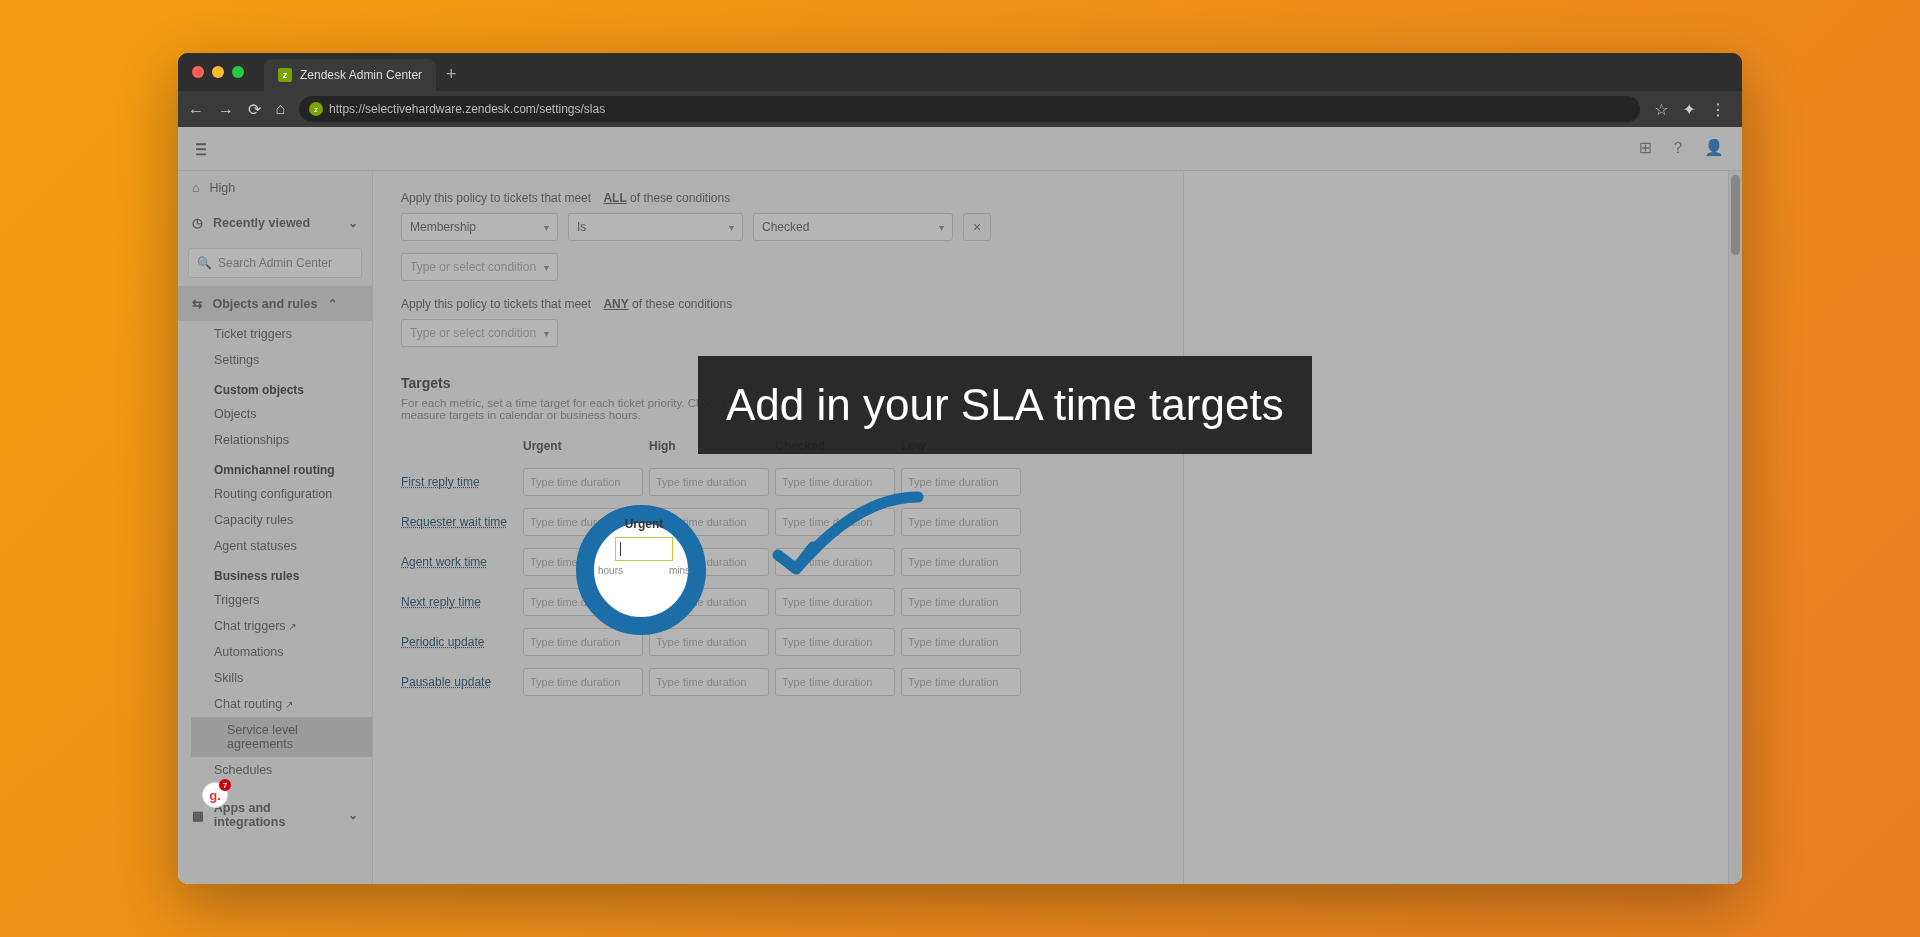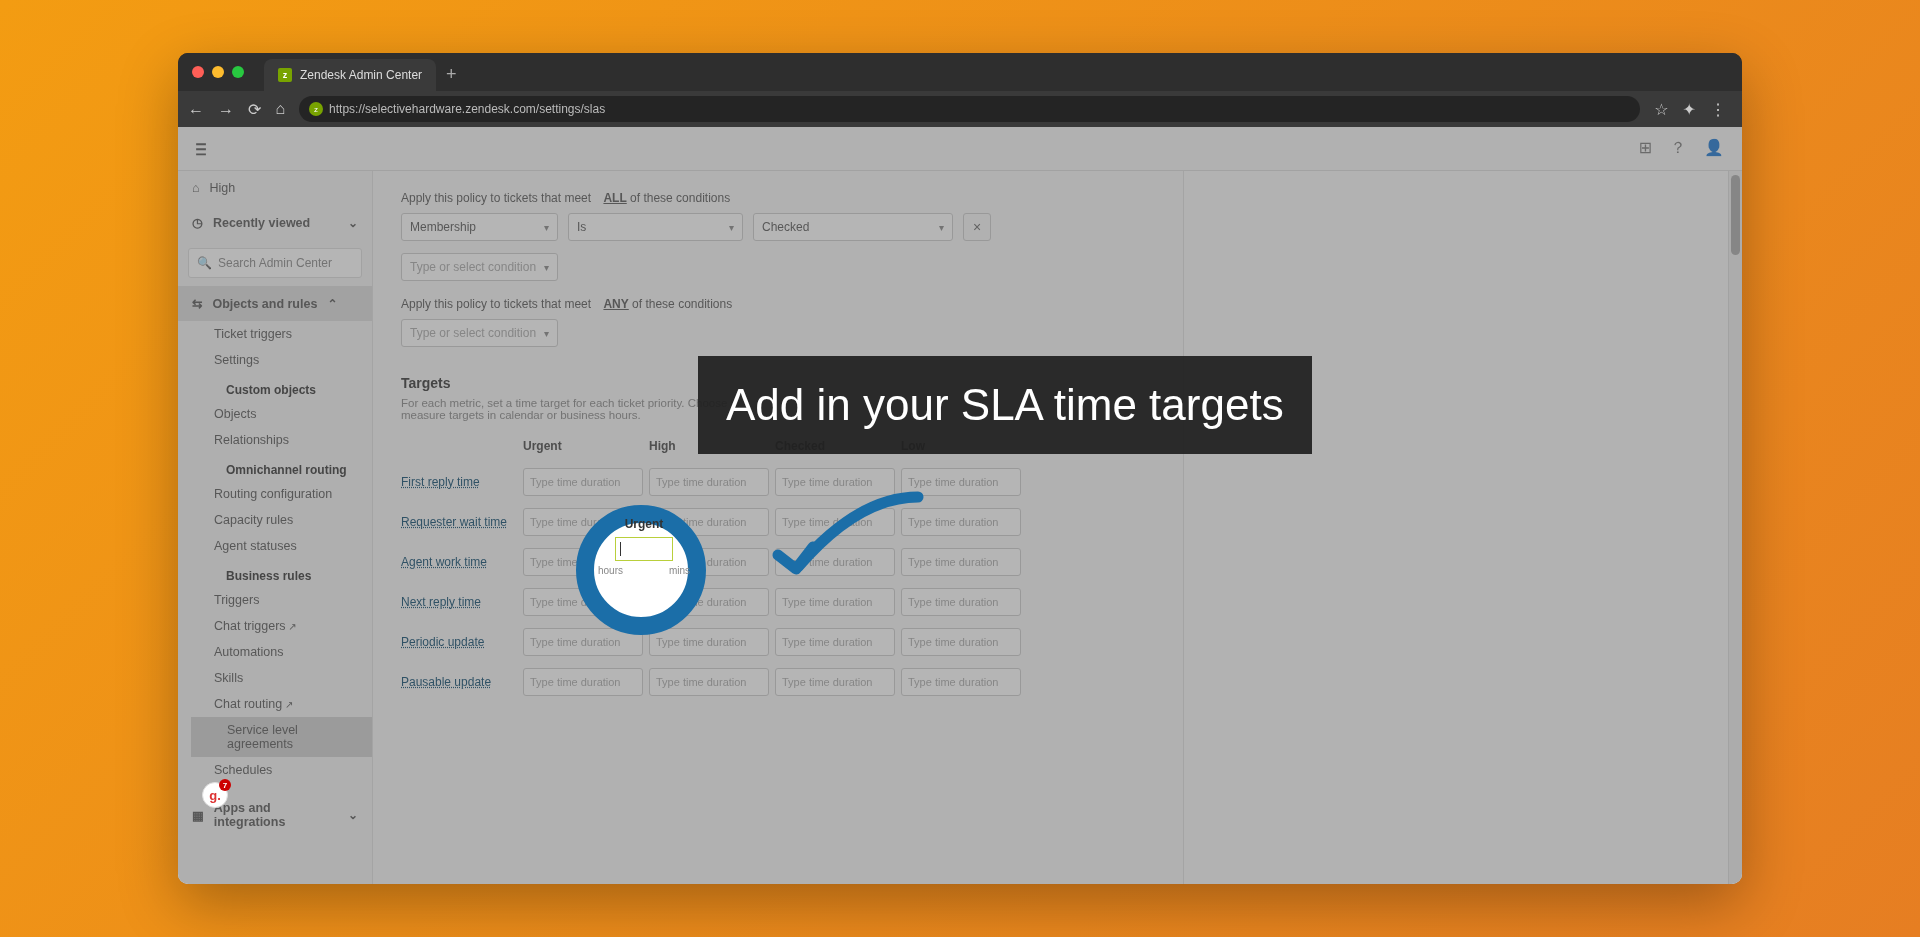--- a/index.html
+++ b/index.html
@@ -23,21 +23,21 @@
 .app-header { height: 44px; border-bottom: 1px solid #ddd; display: flex; align-items: center; padding: 0 18px; justify-content: space-between; }
 .app-header-right { display: flex; gap: 18px; color: #777; }
 .app-body { flex: 1; display: flex; overflow: hidden; }
 .sidebar { width: 195px; background: #f4f4f4; border-right: 1px solid #e0e0e0; overflow-y: auto; font-size: 12.5px; color: #555; }
 .side-sec { padding: 10px 14px; display: flex; align-items: center; gap: 10px; cursor: pointer; }
 .side-sec.header { font-weight: 600; justify-content: space-between; }
 .side-sec.expanded { background: #dcdcdc; font-weight: 600; }
 .side-search { margin: 8px 10px; height: 30px; background: #fff; border: 1px solid #ddd; border-radius: 3px; display: flex; align-items: center; padding: 0 8px; color: #888; gap: 6px; font-size: 12px; }
 .side-item { padding: 6px 14px 6px 36px; cursor: pointer; }
 .side-item.selected { background: #d0d0d0; margin-left: 13px; }
-.side-group-title { padding: 10px 14px 4px 48px; font-weight: 600; color: #333; font-size: 12px; }
+.side-group-title { padding: 10px 14px 4px 36px; font-weight: 600; color: #333; font-size: 12px; }
 .side-item.ext::after { content: " ↗"; font-size: 10px; }
 .content { flex: 1; padding: 20px 28px; overflow-y: auto; position: relative; }
 .policy-label { font-size: 12px; color: #555; margin-bottom: 8px; }
 .policy-label b { font-weight: 700; text-decoration: underline; margin-left: 9px; }
 .cond-row { display: flex; gap: 10px; margin-bottom: 12px; }
 .select { height: 28px; border: 1px solid #ccc; border-radius: 3px; background: #fff; display: flex; align-items: center; justify-content: space-between; padding: 0 8px; font-size: 12px; color: #555; cursor: pointer; }
 .select.w1 { width: 157px; }
 .select.w2 { width: 175px; }
 .select.w3 { width: 200px; }
 .select .caret { font-size: 10px; color: #888; }

